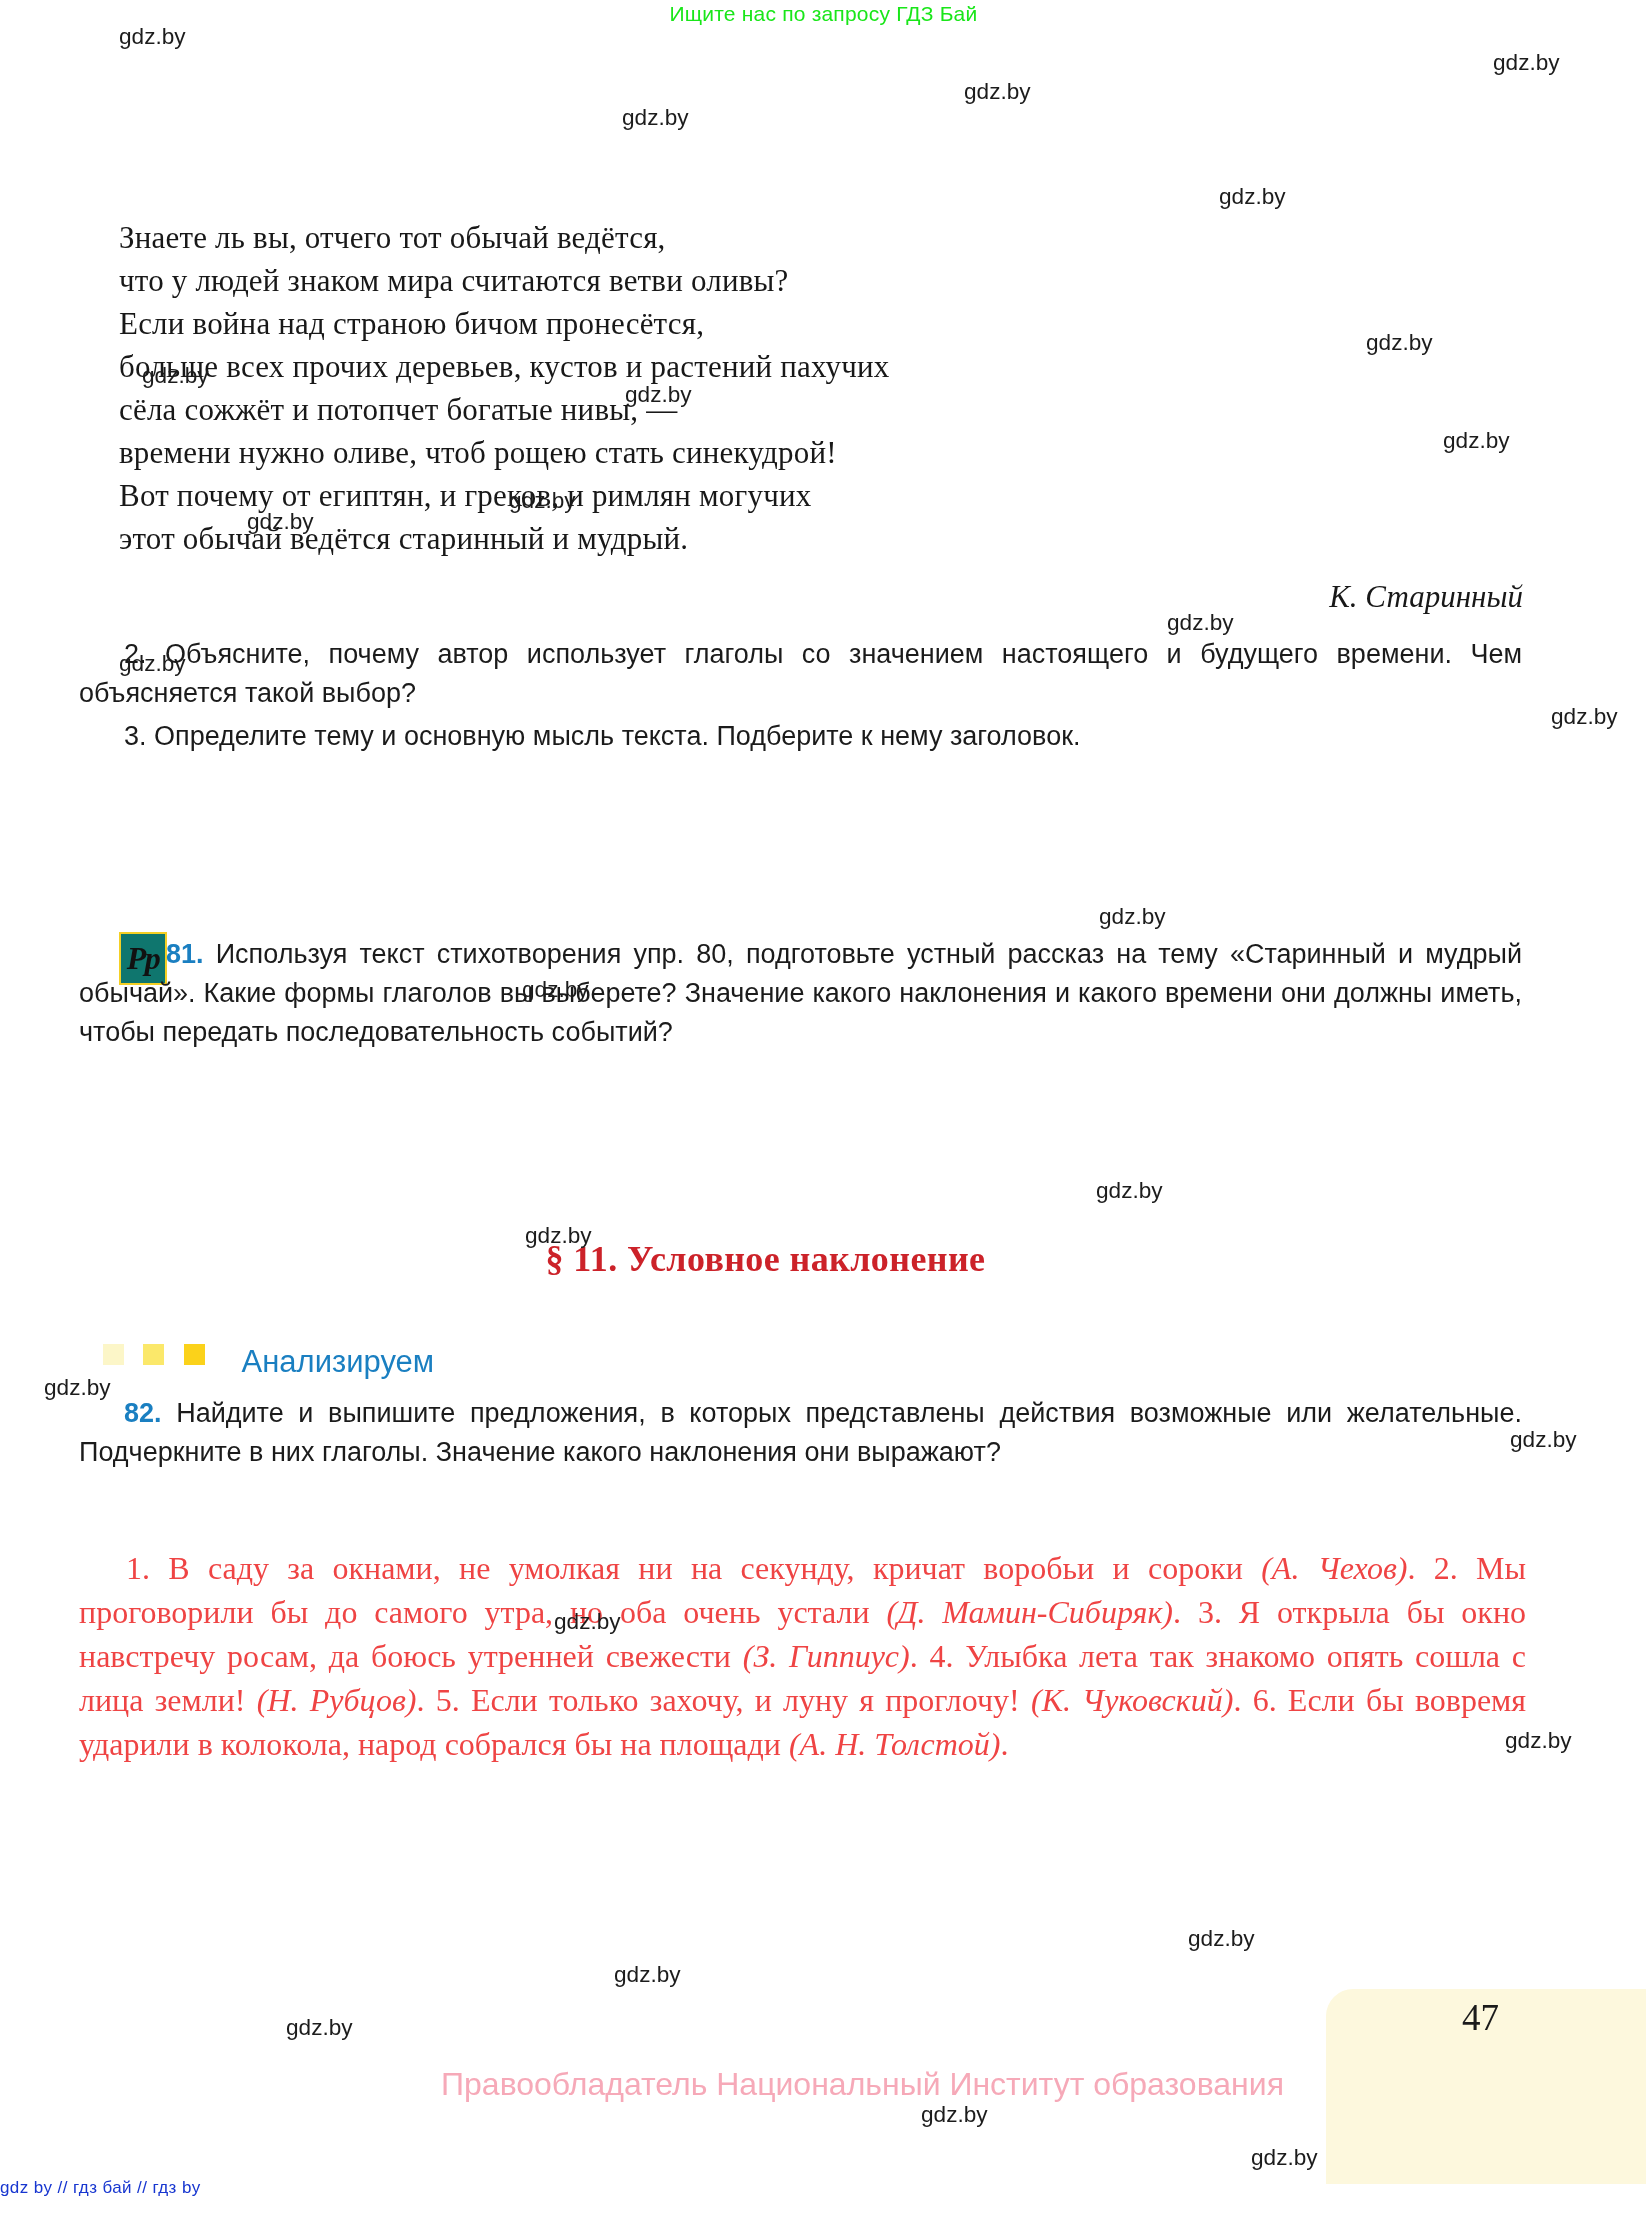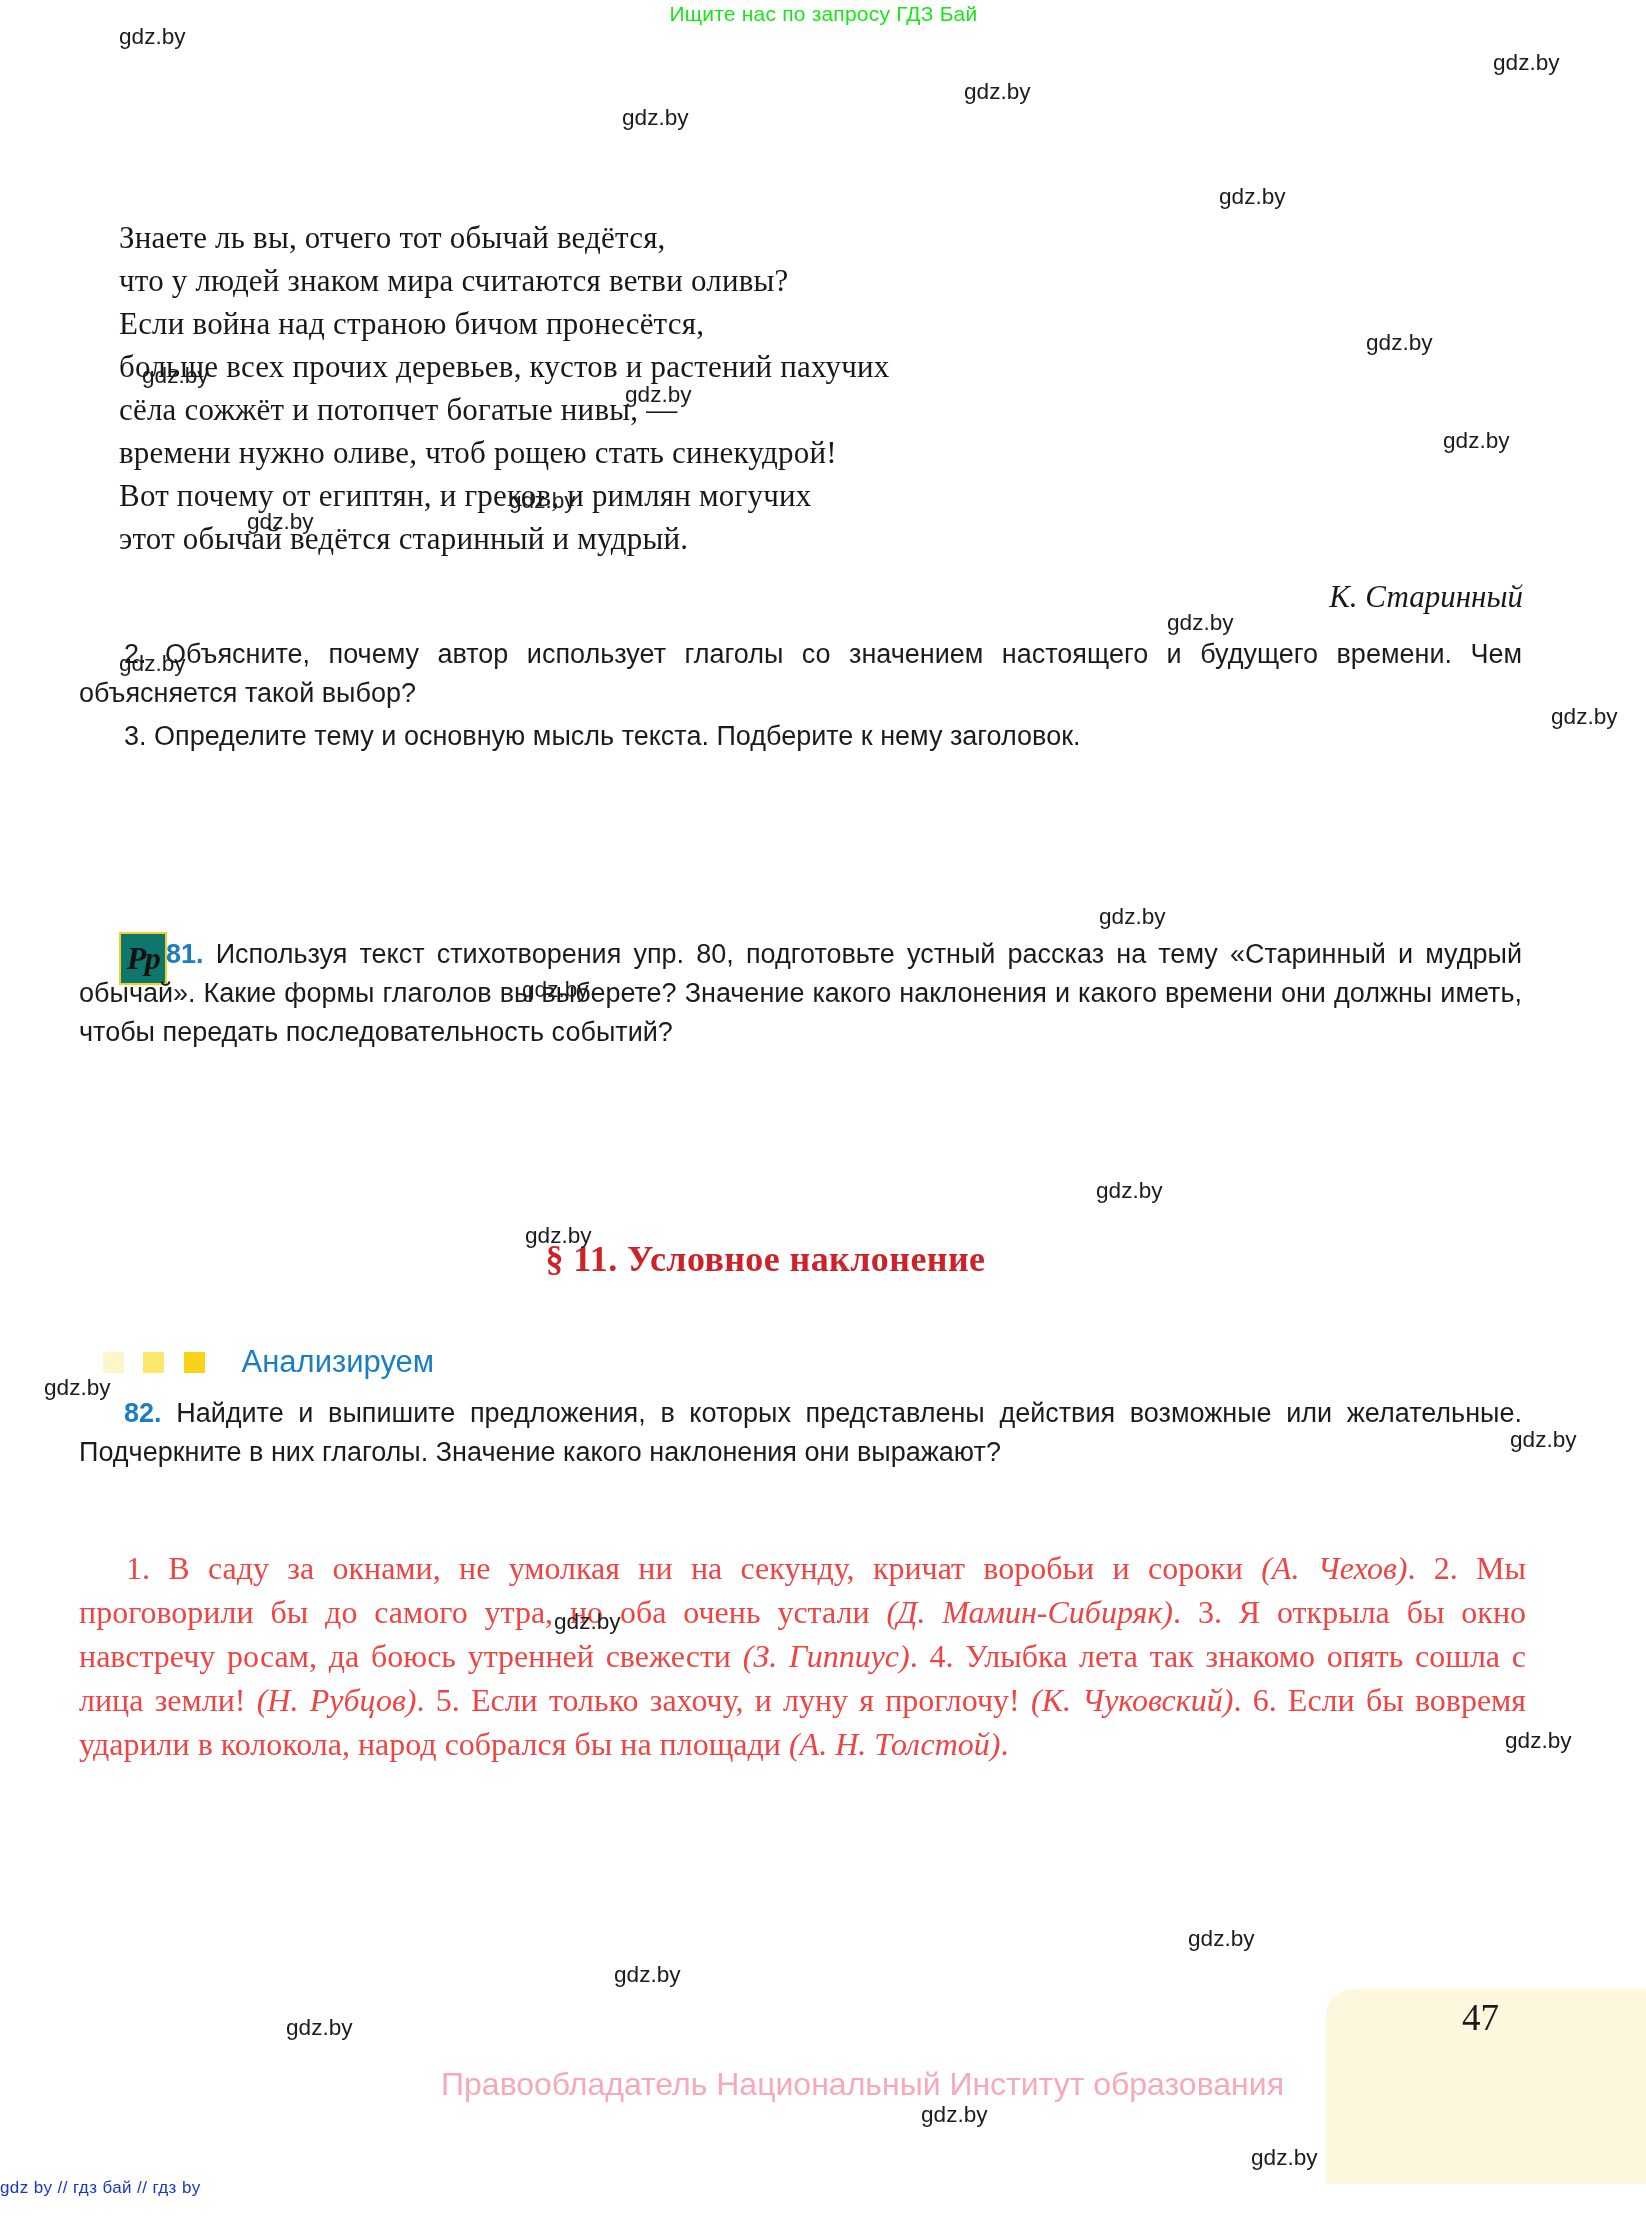--- a/index.html
+++ b/index.html
@@ -175,21 +175,20 @@
     color: #cc2229;
     letter-spacing: 0.4px;
   }
 
   
   .rubric {
     position: absolute;
     left: 103px;
     top: 1344px;
     display: flex;
-    align-items: center;
     gap: 12px;
   }
   .rubric .sq {
     width: 21px;
     height: 21px;
     margin-right: 7.3px;
     display: inline-block;
   }
   .rubric .sq1 { background: #fcf6c8; }
   .rubric .sq2 { background: #fbe86a; }

